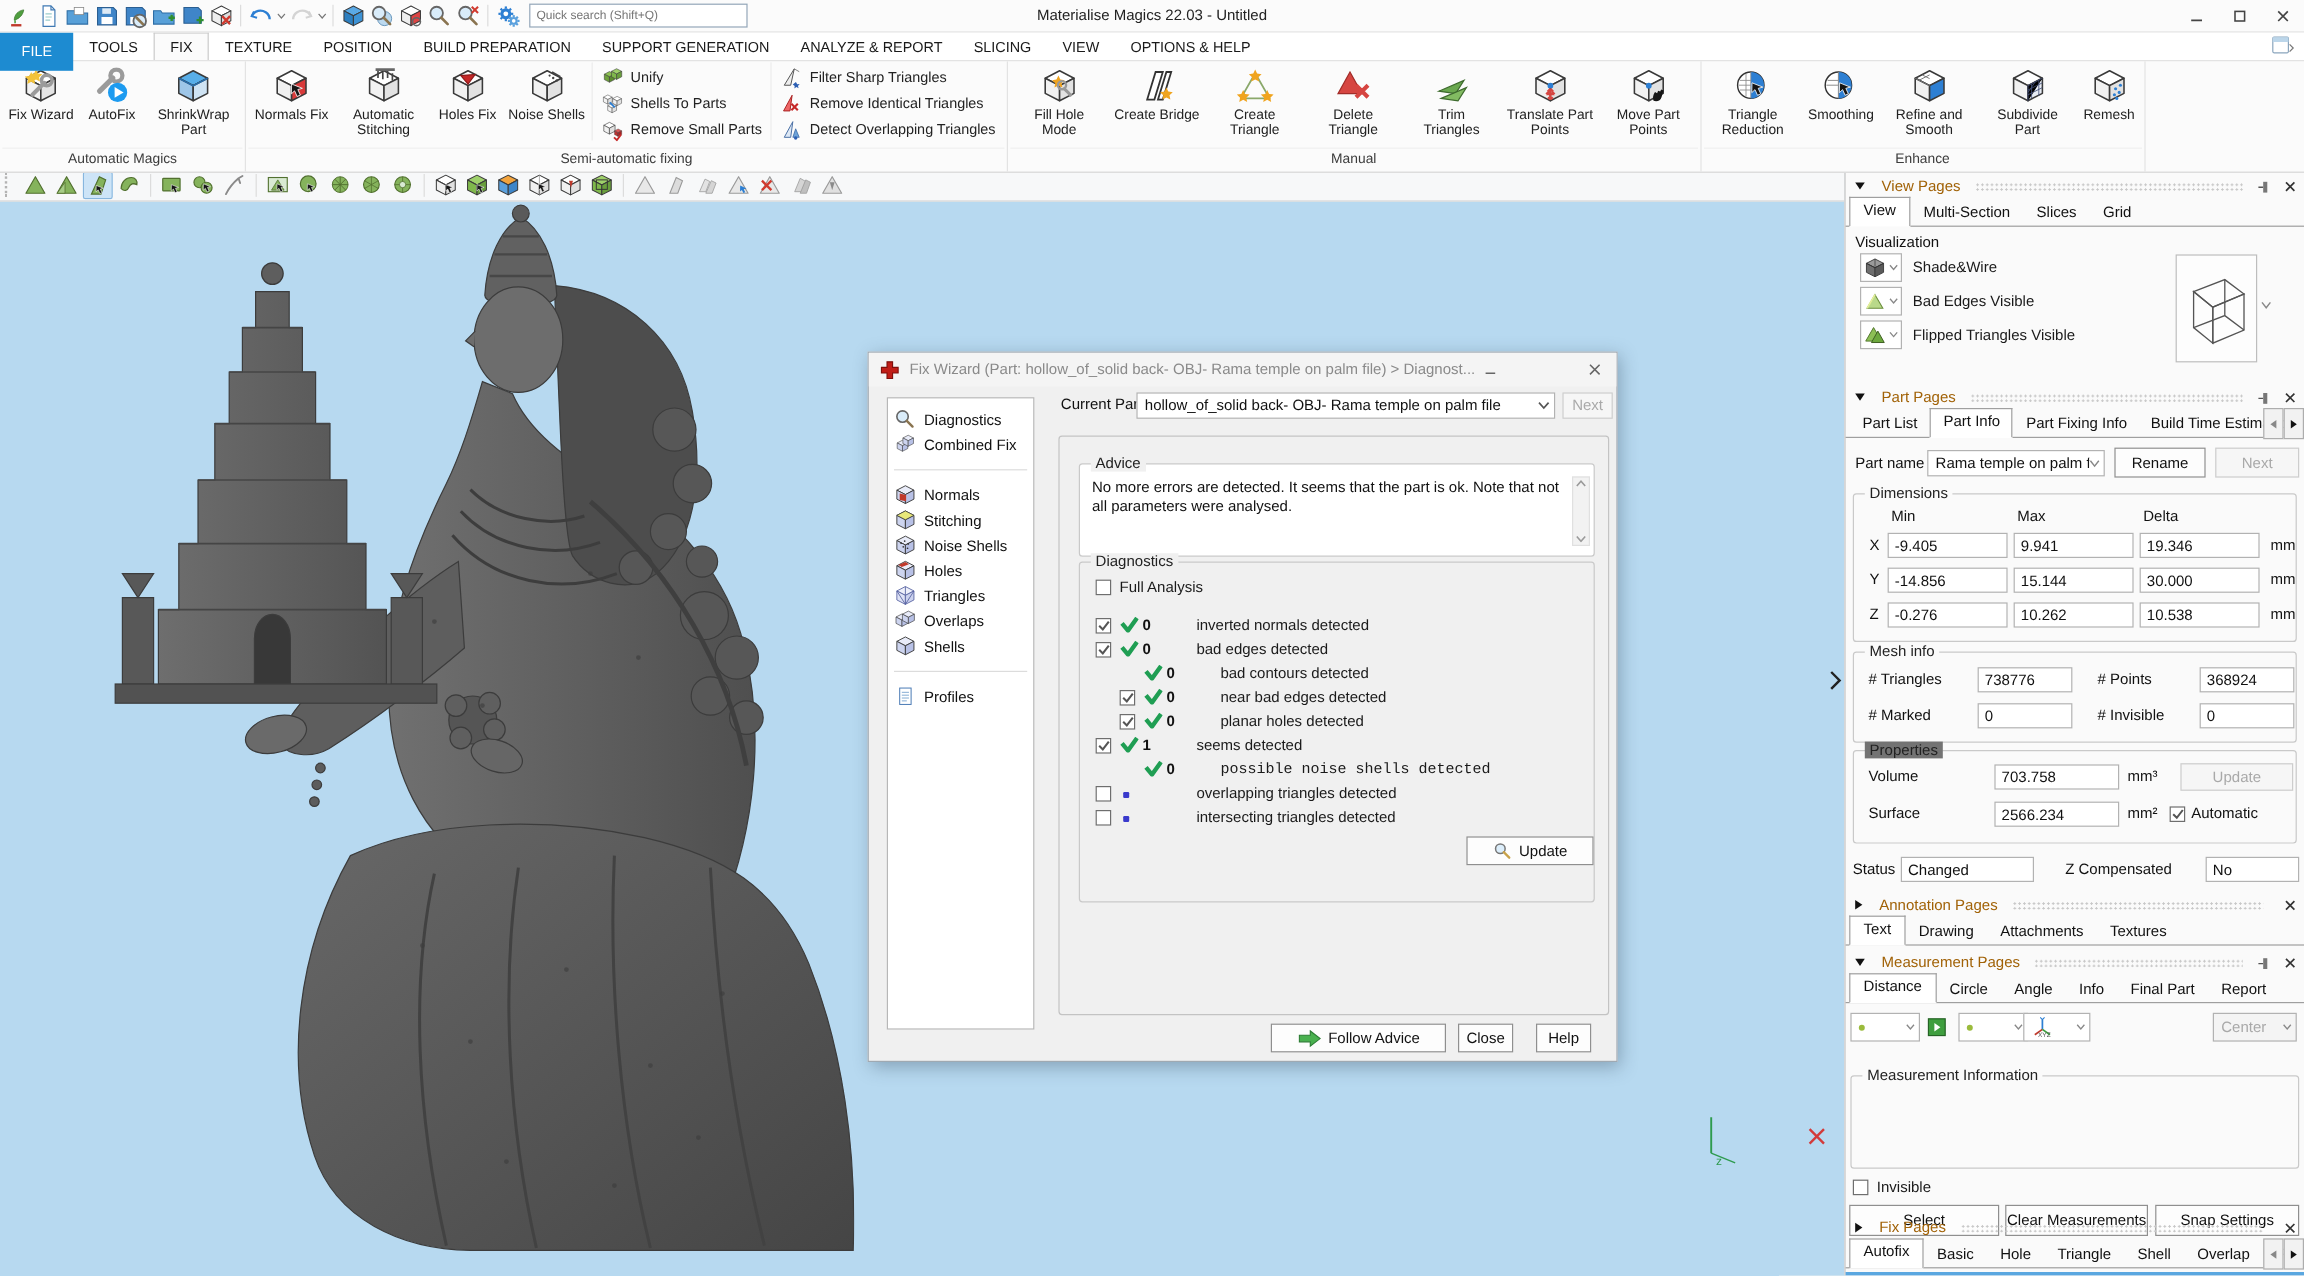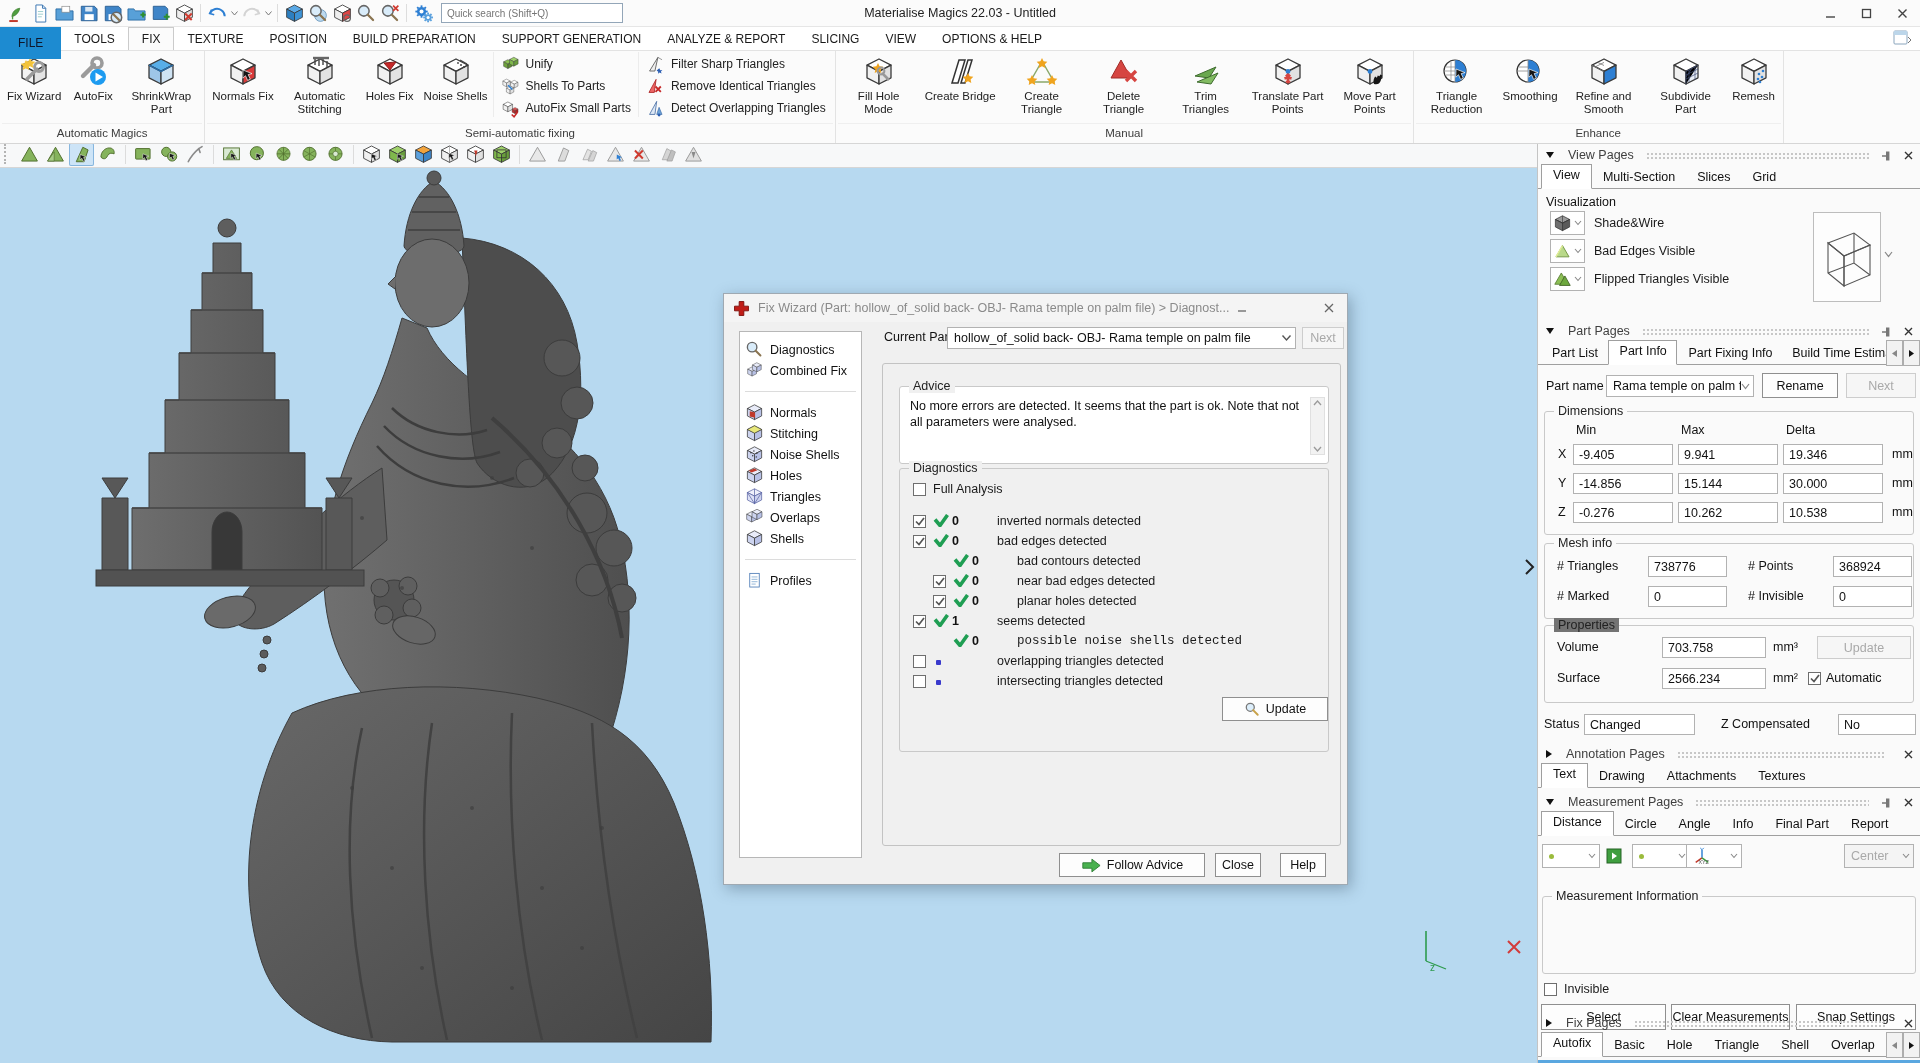--- a/index.html
+++ b/index.html
@@ -19,21 +19,21 @@
           color:#8b8b8b;padding:1px 5px;margin-left:6px;font-family:"Liberation Sans",sans-serif}
   .wtitle{position:absolute;left:0;right:0;top:0;height:26px;line-height:26px;text-align:center;
           font-size:12.5px;color:#222;pointer-events:none}
   .wctrls{margin-left:auto;display:flex;height:100%}
   .wc{width:36px;height:100%;display:flex;align-items:center;justify-content:center}
 
   
   .menubar{height:23px;background:#fff;border-bottom:1px solid #e3e3e3;display:flex;align-items:stretch;
            position:relative;z-index:39}
   .mtab{padding:0 13px;display:flex;align-items:center;font-size:12px;color:#1a1a1a}
-  .mtab.accent{background:#1d8bd1;color:#0f172a;padding:16px 18px}
+  .mtab.accent{background:#1d8bd1;color:#ffffff;padding:16px 18px}
   .mtab.active{border:1px solid #cbcbcb;border-bottom:none;background:#fbfbfb}
   .menubar-right{position:absolute;right:8px;top:2px;display:flex;align-items:center;gap:2px}
 
   
   .ribbon{height:92px;background:#fbfbfb;border-bottom:1px solid #d6d6d6;display:flex;position:relative;z-index:38}
   .rgroup{display:flex;flex-direction:column;border-right:1px solid #e3e3e3;padding:1px 2px 0}
   .rgroup-body{display:flex;flex:1;align-items:flex-start}
   .rgroup-label{text-align:center;font-size:11.5px;color:#3c3c3c;height:19px;line-height:19px;
                 border-top:1px solid #efefef;white-space:nowrap;padding:0 6px}
   .rbig{display:flex;flex-direction:column;align-items:center;padding:2px 5px 0;max-width:72px;min-width:44px;
@@ -79,21 +79,21 @@
   .diag-count{font-weight:700;color:#111}
   .btn{border:1px solid #8f8f8f;background:#fdfdfd;display:flex;align-items:center;justify-content:center;
        font-size:12.5px;color:#111;box-sizing:border-box;gap:6px}
   .btn.dis{color:#a9a9a9;border-color:#cdcdcd;background:#f6f6f6}
 
   
   .rightpanel{flex:1;background:#fafafa;border-left:1px solid #c4c4c4;position:relative;font-size:12.5px}
   .rightpanel::after{content:"";position:absolute;left:0;right:0;bottom:0;height:3px;background:#5aa7e0}
   .psec{position:absolute;left:0;right:0}
   .phdr{height:18px;display:flex;align-items:center;padding:0 7px;gap:6px}
-  .phdr .ttl{font-size:12.5px;color:#404040;white-space:nowrap;margin-left:7px}
+  .phdr .ttl{font-size:12.5px;color:#a16207;white-space:nowrap;margin-left:7px}
   .phdr .dots{flex:1;height:7px;margin:0 6px;
       background-image:radial-gradient(#c7c7c7 34%,transparent 36%);background-size:4px 4px}
   .ptabrow{display:flex;align-items:flex-end;border-bottom:1px solid #9f9f9f;height:24px;padding-left:3px;position:relative}
   .ptab{padding:0 11px;height:21px;line-height:21px;color:#111;white-space:nowrap;overflow:hidden}
   .ptab.active{background:#fff;border:1px solid #9f9f9f;border-bottom:1px solid #fff;height:23px;margin-bottom:-1px}
   .tab-scroll{position:absolute;right:0;bottom:0;display:flex;height:24px}
   .tsb{width:15px;height:24px;display:flex;align-items:center;justify-content:center;background:#f2f2f2;border:1px solid #adadad}
   .inp{border:1px solid #b2b2b2;background:#fff;height:21px;line-height:21px;padding:0 5px;
        font-size:12.5px;color:#111;box-sizing:border-box;position:absolute;overflow:hidden;white-space:nowrap}
   .lbl{position:absolute;color:#111;white-space:nowrap;line-height:21px}
@@ -471,21 +471,21 @@
                 <g transform="translate(17,13) scale(.42)">
                   <g stroke="#3a3a3a" stroke-width="1.3" stroke-linejoin="round">
   <path d="M16 3 28 9.2 16 15.4 4 9.2Z" fill="#d55"></path>
                     <path d="M4 9.2 16 15.4V28L4 21.8Z" fill="#b33"></path>
   <path d="M28 9.2 16 15.4V28l12-6.2Z" fill="#a22"></path>
                   </g>
                 </g>
                 <path d="M18 26l4 4 6-8" fill="none" stroke="#c62828" stroke-width="2.6"></path>
               </svg>
             </span>
-            <span>AutoFix Small Parts</span>
+            <span>Remove Small Parts</span>
           </div>
         </div>
         <div class="rstack">
           <div class="rstack-item">
             <span>
               <svg width="19" height="19" viewBox="0 0 32 32">
                 <path d="M20 4 6 27h9z" fill="#eee" stroke="#555" stroke-width="1.4"></path>
                 <path d="M22 20l2.4 4.6 5-.3-3.4 3.6 1.4 4.7-4.6-2.3-4 2.9.7-5-4-3z" fill="#2d5fb3" transform="scale(.7) translate(10,12)"></path>
                 <path d="M20 4 27 8" stroke="#555"></path>
               </svg>

